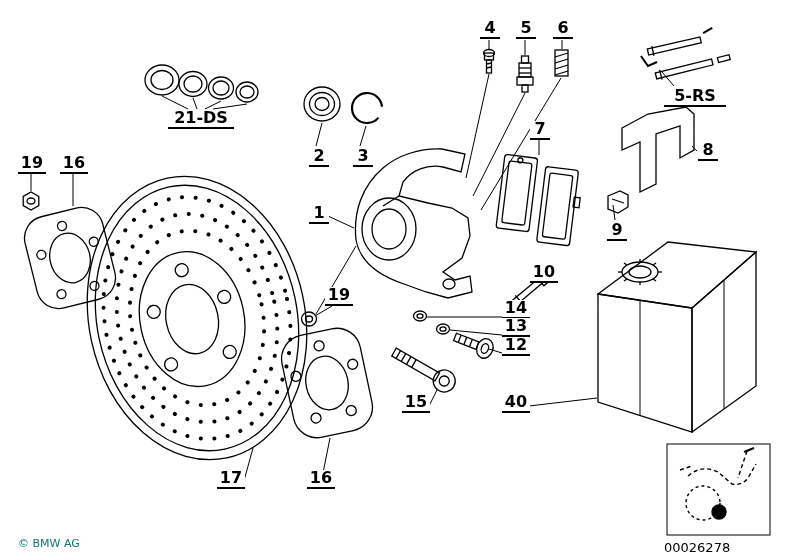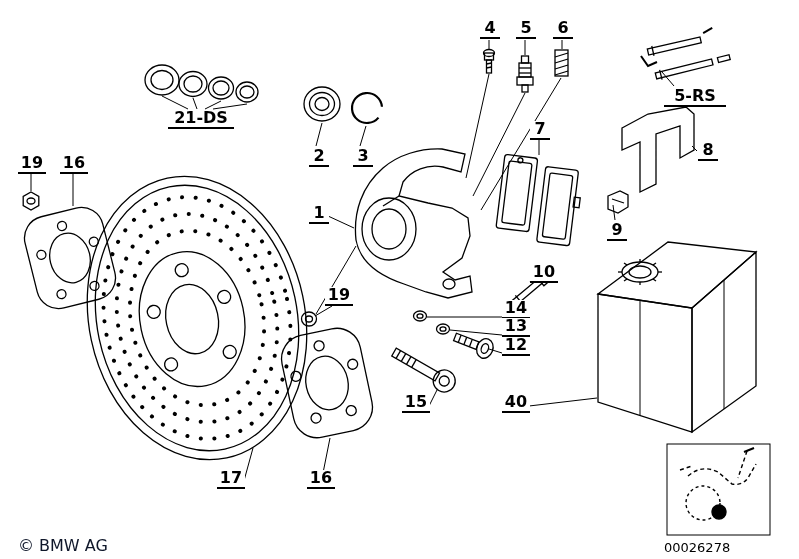--- a/index.html
+++ b/index.html
@@ -7,21 +7,21 @@
     position:relative;width:799px;height:559px;background:#ffffff;
     font-family:"DejaVu Sans","Liberation Sans",sans-serif;overflow:hidden;color:#000;
   }
   .stage svg{position:absolute;left:0;top:0;}
   .callout{
     position:absolute;font-size:16px;font-weight:bold;line-height:1;
     text-align:center;color:#000;border-bottom:2px solid #000;
     padding:0 1px 1px 1px;background:#ffffff;cursor:pointer;
   }
   .footer-text{
-    position:absolute;font-size:16px;color:#0f172a;line-height:1;
+    position:absolute;font-size:11px;color:#0f766e;line-height:1;
   }
   .code-text{
     position:absolute;font-size:13px;color:#000;line-height:1;text-align:left;
   }
 </style>
 </head>
 <body>
 
 <div class="stage">
 

